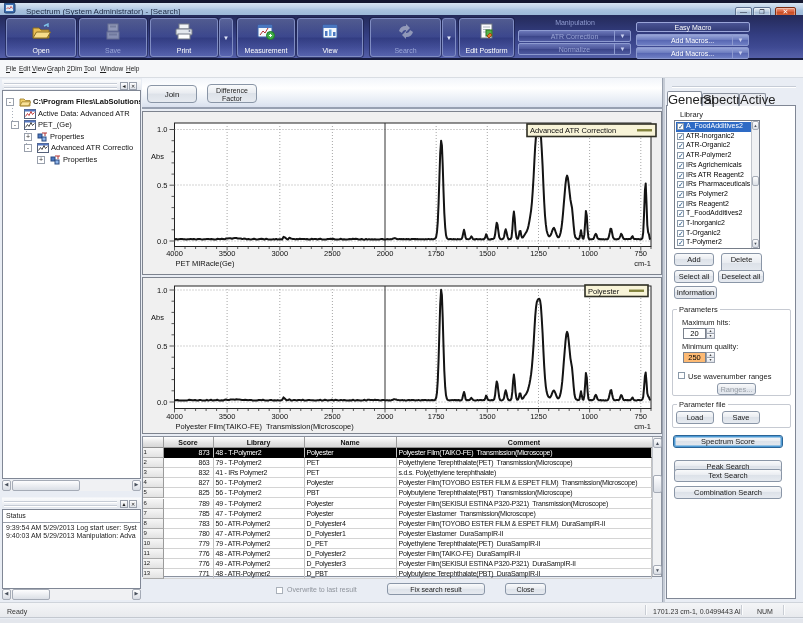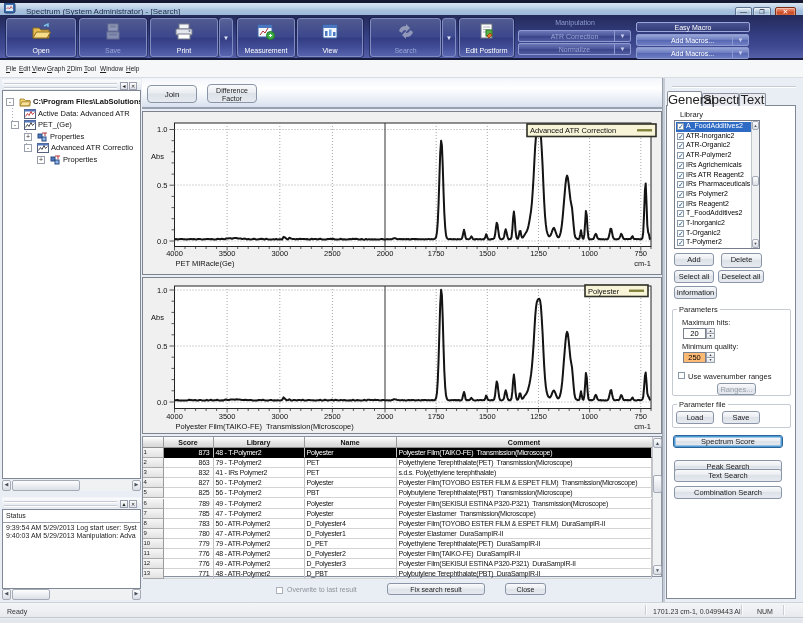--- a/index.html
+++ b/index.html
@@ -516,21 +516,21 @@
 <div class="abs cbx" style="left:276px;top:586.5px;border-color:#aab1ba"></div>
 <div class="abs" style="left:287px;top:586px;font-size:7px;color:#8f949c">Overwrite to last result</div>
 <div class="abs btn" style="left:387px;top:582.5px;width:98px;height:12.5px;line-height:12px;font-size:7px">Fix search result</div>
 <div class="abs btn" style="left:505px;top:582.5px;width:41px;height:12.5px;line-height:12px;font-size:7px">Close</div>
 <div class="abs" style="left:662px;top:78px;width:3px;height:526px;background:#c6ccd6;border-left:1px solid #9aa2b0"></div>
 <div class="abs" style="left:665px;top:78px;width:138px;height:526px;background:#e9edf4"></div>
 <div class="abs" style="left:672px;top:86px;width:124px;border-top:1px solid #c6ccd6;border-bottom:1px solid #fff"></div>
 <div class="abs panel" style="left:666px;top:105px;width:130px;height:494px"></div>
 <div class="tab abs" style="left:667px;top:91px;width:35px;height:15px;background:#fff;line-height:15px;z-index:3">General</div>
 <div class="tab abs" style="left:702px;top:93px;width:37px;height:13px;background:#e9ebf0;line-height:12px;z-index:2">Spectrum</div>
-<div class="tab abs" style="left:739px;top:93px;width:27px;height:13px;background:#e9ebf0;line-height:12px;z-index:2">Text</div>
+<div class="tab abs" style="left:739px;top:93px;width:27px;height:13px;background:#e9ebf0;line-height:12px;z-index:2">Active</div>
 <div class="abs small" style="left:680px;top:110px">Library</div>
 <div class="abs" style="left:674px;top:120px;width:86px;height:129px;background:#fff;border:1px solid #767d89;overflow:hidden">
 <div style="position:absolute;left:1px;top:1px;width:76px;height:9.7px;font-size:7px;white-space:nowrap; background:#2e6bc5;color:#fff;"><span class="cbx" style="position:static;display:inline-block;vertical-align:-1px;margin:0 2px 0 1px">✓</span>A_FoodAdditives2</div>
 <div style="position:absolute;left:1px;top:10.7px;width:76px;height:9.7px;font-size:7px;white-space:nowrap;"><span class="cbx" style="position:static;display:inline-block;vertical-align:-1px;margin:0 2px 0 1px">✓</span>ATR-Inorganic2</div>
 <div style="position:absolute;left:1px;top:20.4px;width:76px;height:9.7px;font-size:7px;white-space:nowrap;"><span class="cbx" style="position:static;display:inline-block;vertical-align:-1px;margin:0 2px 0 1px">✓</span>ATR-Organic2</div>
 <div style="position:absolute;left:1px;top:30.099999999999998px;width:76px;height:9.7px;font-size:7px;white-space:nowrap;"><span class="cbx" style="position:static;display:inline-block;vertical-align:-1px;margin:0 2px 0 1px">✓</span>ATR-Polymer2</div>
 <div style="position:absolute;left:1px;top:39.8px;width:76px;height:9.7px;font-size:7px;white-space:nowrap;"><span class="cbx" style="position:static;display:inline-block;vertical-align:-1px;margin:0 2px 0 1px">✓</span>IRs Agrichemicals</div>
 <div style="position:absolute;left:1px;top:49.5px;width:76px;height:9.7px;font-size:7px;white-space:nowrap;"><span class="cbx" style="position:static;display:inline-block;vertical-align:-1px;margin:0 2px 0 1px">✓</span>IRs ATR Reagent2</div>
 <div style="position:absolute;left:1px;top:59.2px;width:76px;height:9.7px;font-size:7px;white-space:nowrap;"><span class="cbx" style="position:static;display:inline-block;vertical-align:-1px;margin:0 2px 0 1px">✓</span>IRs Pharmaceuticals</div>
 <div style="position:absolute;left:1px;top:68.9px;width:76px;height:9.7px;font-size:7px;white-space:nowrap;"><span class="cbx" style="position:static;display:inline-block;vertical-align:-1px;margin:0 2px 0 1px">✓</span>IRs Polymer2</div>
@@ -539,21 +539,21 @@
 <div style="position:absolute;left:1px;top:98.00000000000001px;width:76px;height:9.7px;font-size:7px;white-space:nowrap;"><span class="cbx" style="position:static;display:inline-block;vertical-align:-1px;margin:0 2px 0 1px">✓</span>T-Inorganic2</div>
 <div style="position:absolute;left:1px;top:107.70000000000002px;width:76px;height:9.7px;font-size:7px;white-space:nowrap;"><span class="cbx" style="position:static;display:inline-block;vertical-align:-1px;margin:0 2px 0 1px">✓</span>T-Organic2</div>
 <div style="position:absolute;left:1px;top:117.40000000000002px;width:76px;height:9.7px;font-size:7px;white-space:nowrap;"><span class="cbx" style="position:static;display:inline-block;vertical-align:-1px;margin:0 2px 0 1px">✓</span>T-Polymer2</div>
 <div style="position:absolute;right:0;top:0;bottom:0;width:8px;background:#f0f1f3;border-left:1px solid #c0c4cb">
 <div class="sbtn" style="left:0;top:0;height:9px;width:7px;line-height:8px;font-size:4px">▲</div>
 <div class="sbtn" style="left:0;bottom:0;height:9px;width:7px;line-height:8px;font-size:4px">▼</div>
 <div class="sthumb" style="left:0;top:55px;height:10px;width:7px"></div>
 </div>
 </div>
 <div class="abs btn" style="left:674px;top:253px;width:40px;height:13px;line-height:12px">Add</div>
-<div class="abs btn" style="left:721px;top:253px;width:41px;height:15px;line-height:12px">Delete</div>
+<div class="abs btn" style="left:721px;top:253px;width:41px;height:21px;line-height:12px">Delete</div>
 <div class="abs btn" style="left:674px;top:270px;width:40px;height:13px;line-height:12px">Select all</div>
 <div class="abs btn" style="left:718px;top:270px;width:46px;height:13px;line-height:12px">Deselect all</div>
 <div class="abs btn" style="left:674px;top:286px;width:43px;height:13px;line-height:12px">Information</div>
 <div class="gbox abs" style="left:672px;top:309px;width:119px;height:87px"></div>
 <div class="glab abs" style="left:677px;top:305px">Parameters</div>
 <div class="abs small" style="left:682px;top:318px">Maximum hits:</div>
 <div class="abs" style="left:683px;top:328px;width:23px;height:11px;border:1px solid #7a818c;background:#fff;font-size:7.5px;text-align:center;line-height:10px">20</div>
 <div class="abs" style="left:706px;top:328px;width:9px;height:11px">
  <div style="height:5.5px;background:linear-gradient(#fdfdfe,#dce0e7);border:1px solid #9aa1ad;font-size:3.5px;text-align:center;line-height:4px;color:#444">▲</div>
  <div style="height:5.5px;background:linear-gradient(#fdfdfe,#dce0e7);border:1px solid #9aa1ad;border-top:none;font-size:3.5px;text-align:center;line-height:4px;color:#444">▼</div>

